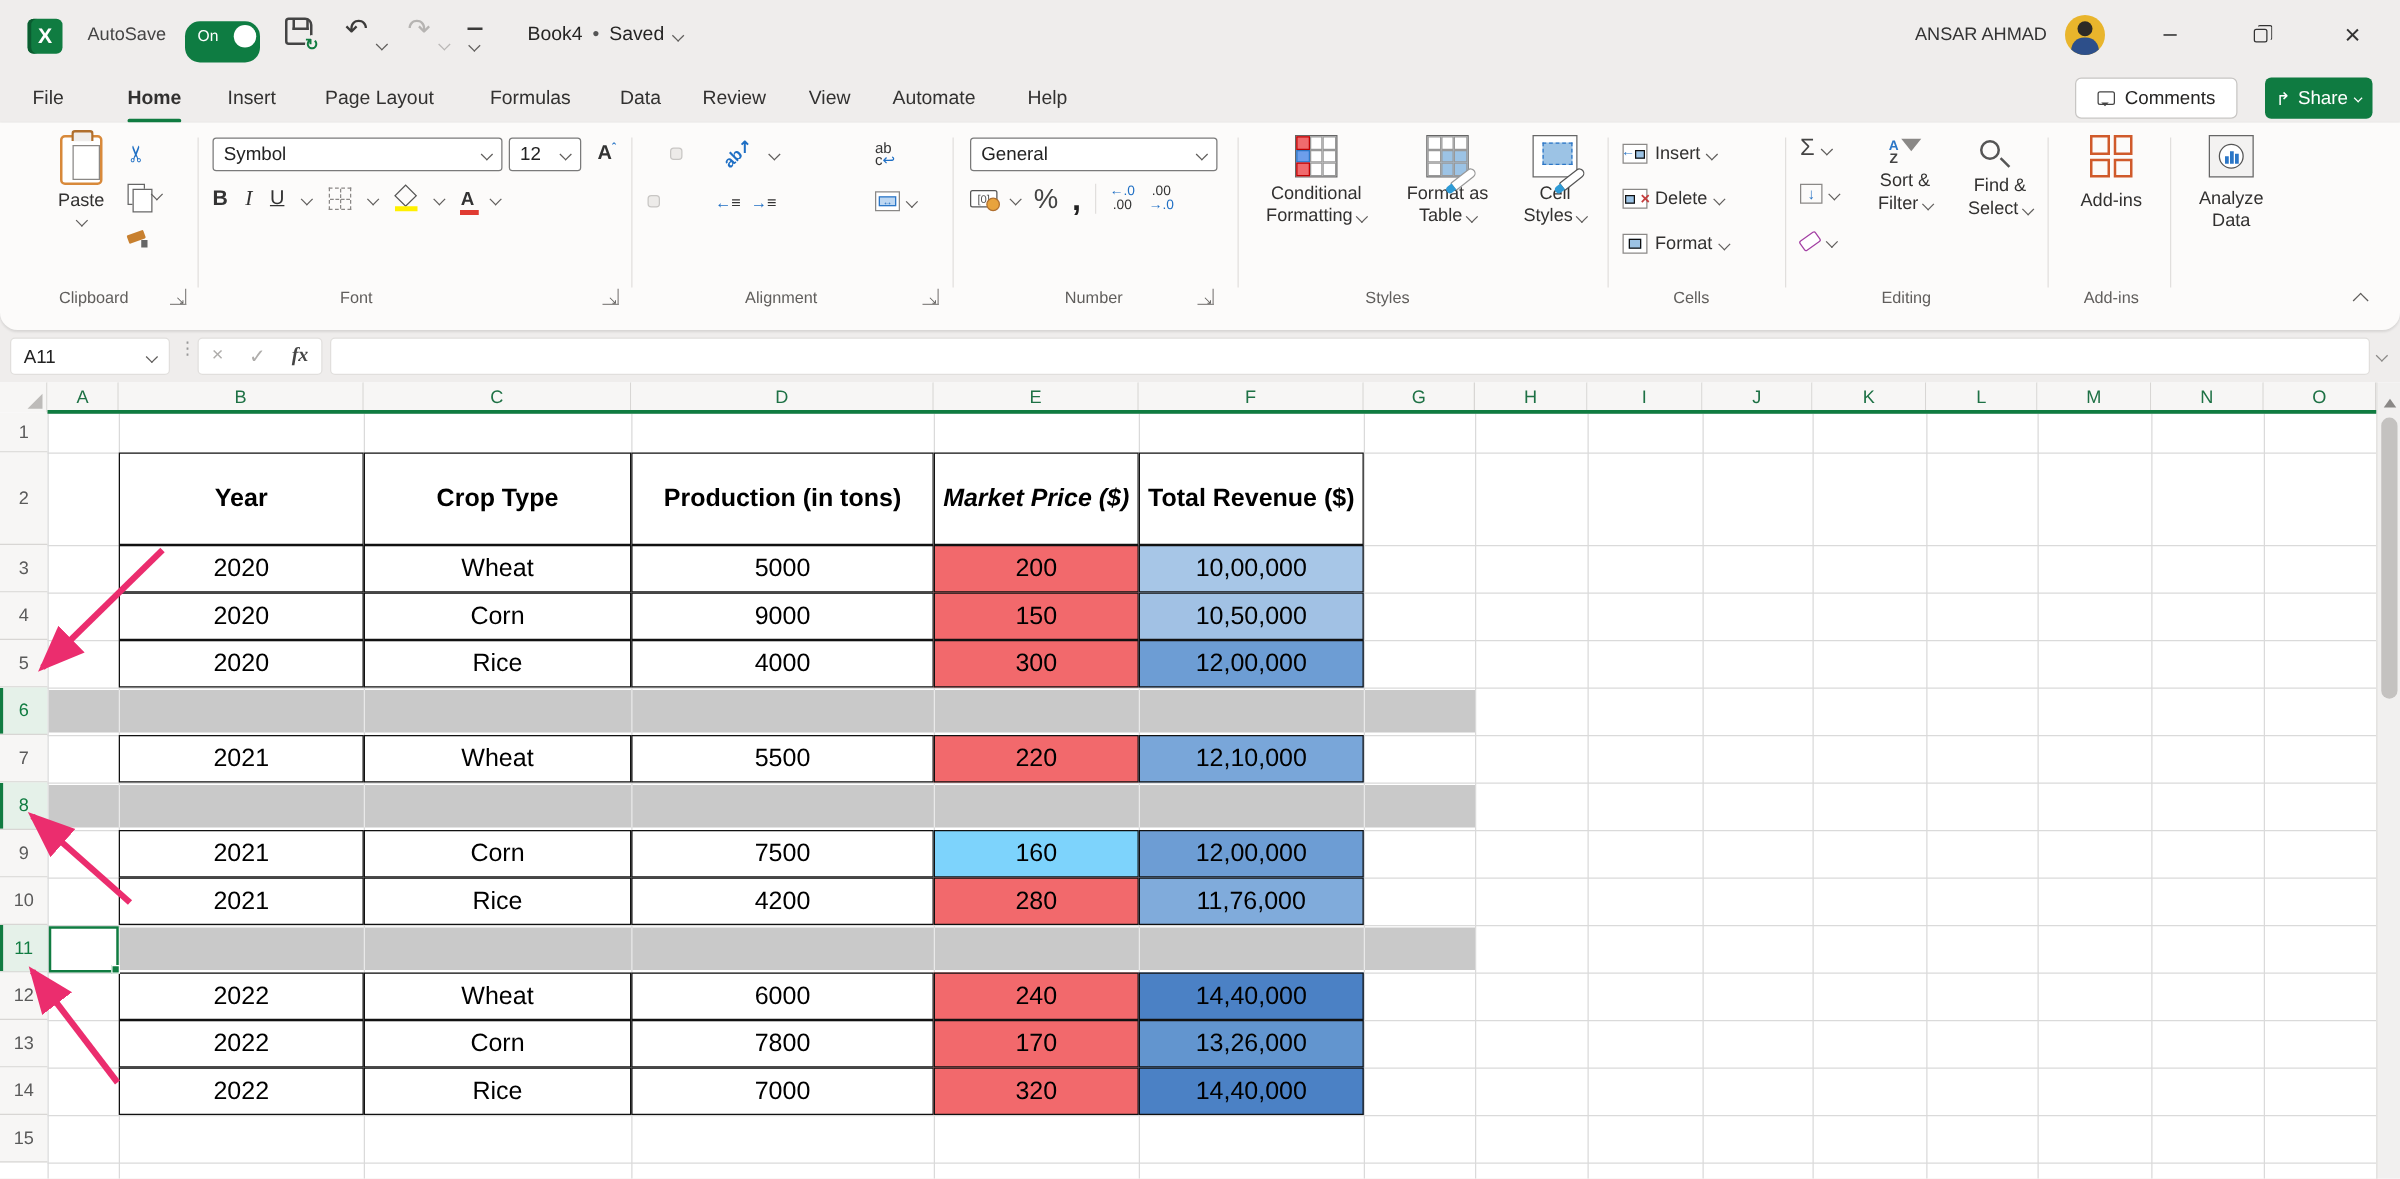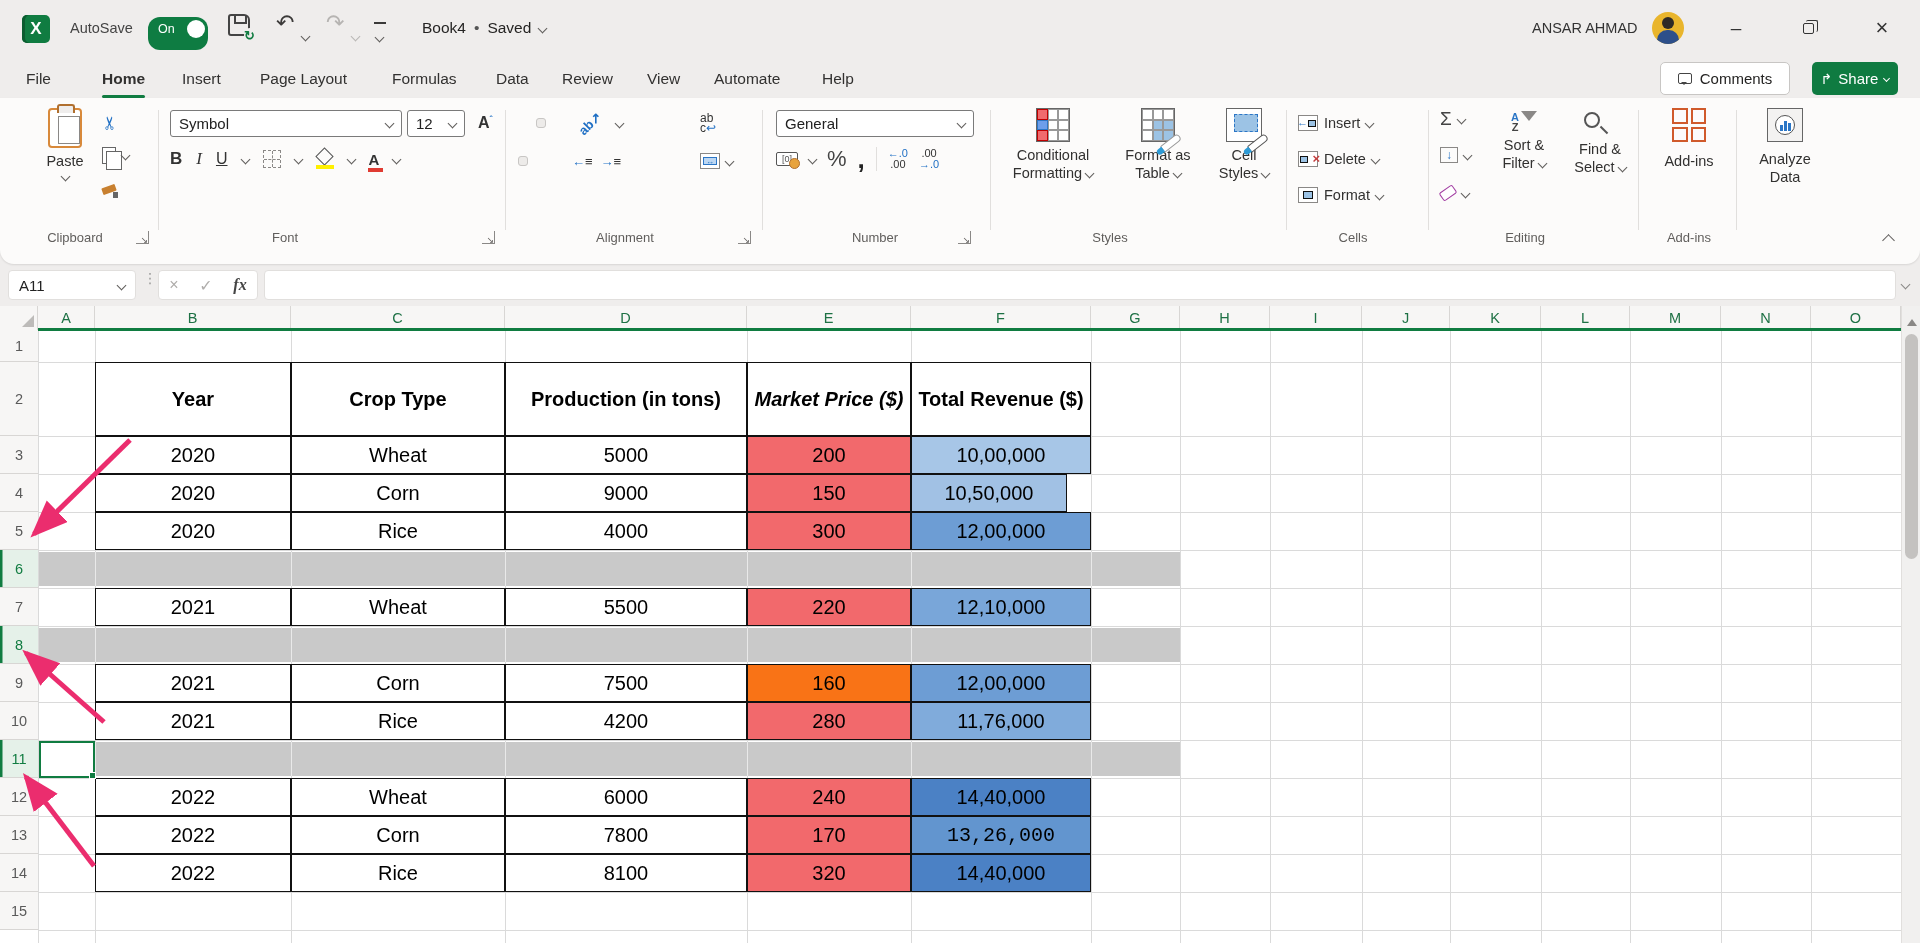--- a/index.html
+++ b/index.html
@@ -616,21 +616,21 @@
       </div>
       <div class="cell" style="left: 291px; width: 214px; top: 168px; height: 38px;">
         <span style="padding: 0px 4px;">Corn</span>
       </div>
       <div class="cell" style="left: 505px; width: 242px; top: 168px; height: 38px;">
         <span style="padding: 0px 4px;">9000</span>
       </div>
       <div class="cell" style="left: 747px; width: 164px; top: 168px; height: 38px; background: rgb(242, 105, 108);">
         <span style="padding: 0px 4px;">150</span>
       </div>
-      <div class="cell" style="left: 911px; width: 156px; top: 168px; height: 38px; background: rgb(161, 193, 228);">
+      <div class="cell" style="left: 911px; width: 180px; top: 168px; height: 38px; background: rgb(161, 193, 228);">
         <span style="padding: 0px 4px;">10,50,000</span>
       </div>
       <div class="cell" style="left: 95px; width: 196px; top: 206px; height: 38px;">
         <span style="padding: 0px 4px;">2020</span>
       </div>
       <div class="cell" style="left: 291px; width: 214px; top: 206px; height: 38px;">
         <span style="padding: 0px 4px;">Rice</span>
       </div>
       <div class="cell" style="left: 505px; width: 242px; top: 206px; height: 38px;">
         <span style="padding: 0px 4px;">4000</span>
@@ -658,21 +658,21 @@
       </div>
       <div class="cell" style="left: 95px; width: 196px; top: 358px; height: 38px;">
         <span style="padding: 0px 4px;">2021</span>
       </div>
       <div class="cell" style="left: 291px; width: 214px; top: 358px; height: 38px;">
         <span style="padding: 0px 4px;">Corn</span>
       </div>
       <div class="cell" style="left: 505px; width: 242px; top: 358px; height: 38px;">
         <span style="padding: 0px 4px;">7500</span>
       </div>
-      <div class="cell" style="left: 747px; width: 164px; top: 358px; height: 38px; background: #f97316;">
+      <div class="cell" style="left: 747px; width: 164px; top: 358px; height: 38px; background: #7dd3fc;">
         <span style="padding: 0px 4px;">160</span>
       </div>
       <div class="cell" style="left: 911px; width: 180px; top: 358px; height: 38px; background: rgb(109, 157, 212);">
         <span style="padding: 0px 4px;">12,00,000</span>
       </div>
       <div class="cell" style="left: 95px; width: 196px; top: 396px; height: 38px;">
         <span style="padding: 0px 4px;">2021</span>
       </div>
       <div class="cell" style="left: 291px; width: 214px; top: 396px; height: 38px;">
         <span style="padding: 0px 4px;">Rice</span>
@@ -706,31 +706,31 @@
       </div>
       <div class="cell" style="left: 291px; width: 214px; top: 510px; height: 38px;">
         <span style="padding: 0px 4px;">Corn</span>
       </div>
       <div class="cell" style="left: 505px; width: 242px; top: 510px; height: 38px;">
         <span style="padding: 0px 4px;">7800</span>
       </div>
       <div class="cell" style="left: 747px; width: 164px; top: 510px; height: 38px; background: rgb(242, 105, 108);">
         <span style="padding: 0px 4px;">170</span>
       </div>
-      <div class="cell" style="left: 911px; width: 180px; top: 510px; height: 38px; background: rgb(98, 149, 207); font-family: Liberation Mono, monospace;">
+      <div class="cell" style="left: 911px; width: 180px; top: 510px; height: 38px; background: rgb(98, 149, 207);">
         <span style="padding: 0px 4px;">13,26,000</span>
       </div>
       <div class="cell" style="left: 95px; width: 196px; top: 548px; height: 38px;">
         <span style="padding: 0px 4px;">2022</span>
       </div>
       <div class="cell" style="left: 291px; width: 214px; top: 548px; height: 38px;">
         <span style="padding: 0px 4px;">Rice</span>
       </div>
       <div class="cell" style="left: 505px; width: 242px; top: 548px; height: 38px;">
-        <span style="padding: 0px 4px;">8100</span>
+        <span style="padding: 0px 4px;">7000</span>
       </div>
       <div class="cell" style="left: 747px; width: 164px; top: 548px; height: 38px; background: rgb(242, 105, 108);">
         <span style="padding: 0px 4px;">320</span>
       </div>
       <div class="cell" style="left: 911px; width: 180px; top: 548px; height: 38px; background: rgb(75, 129, 197);">
         <span style="padding: 0px 4px;">14,40,000</span>
       </div>
     </div>
   <div class="green-underline"></div>
   <div id="vscroll">

